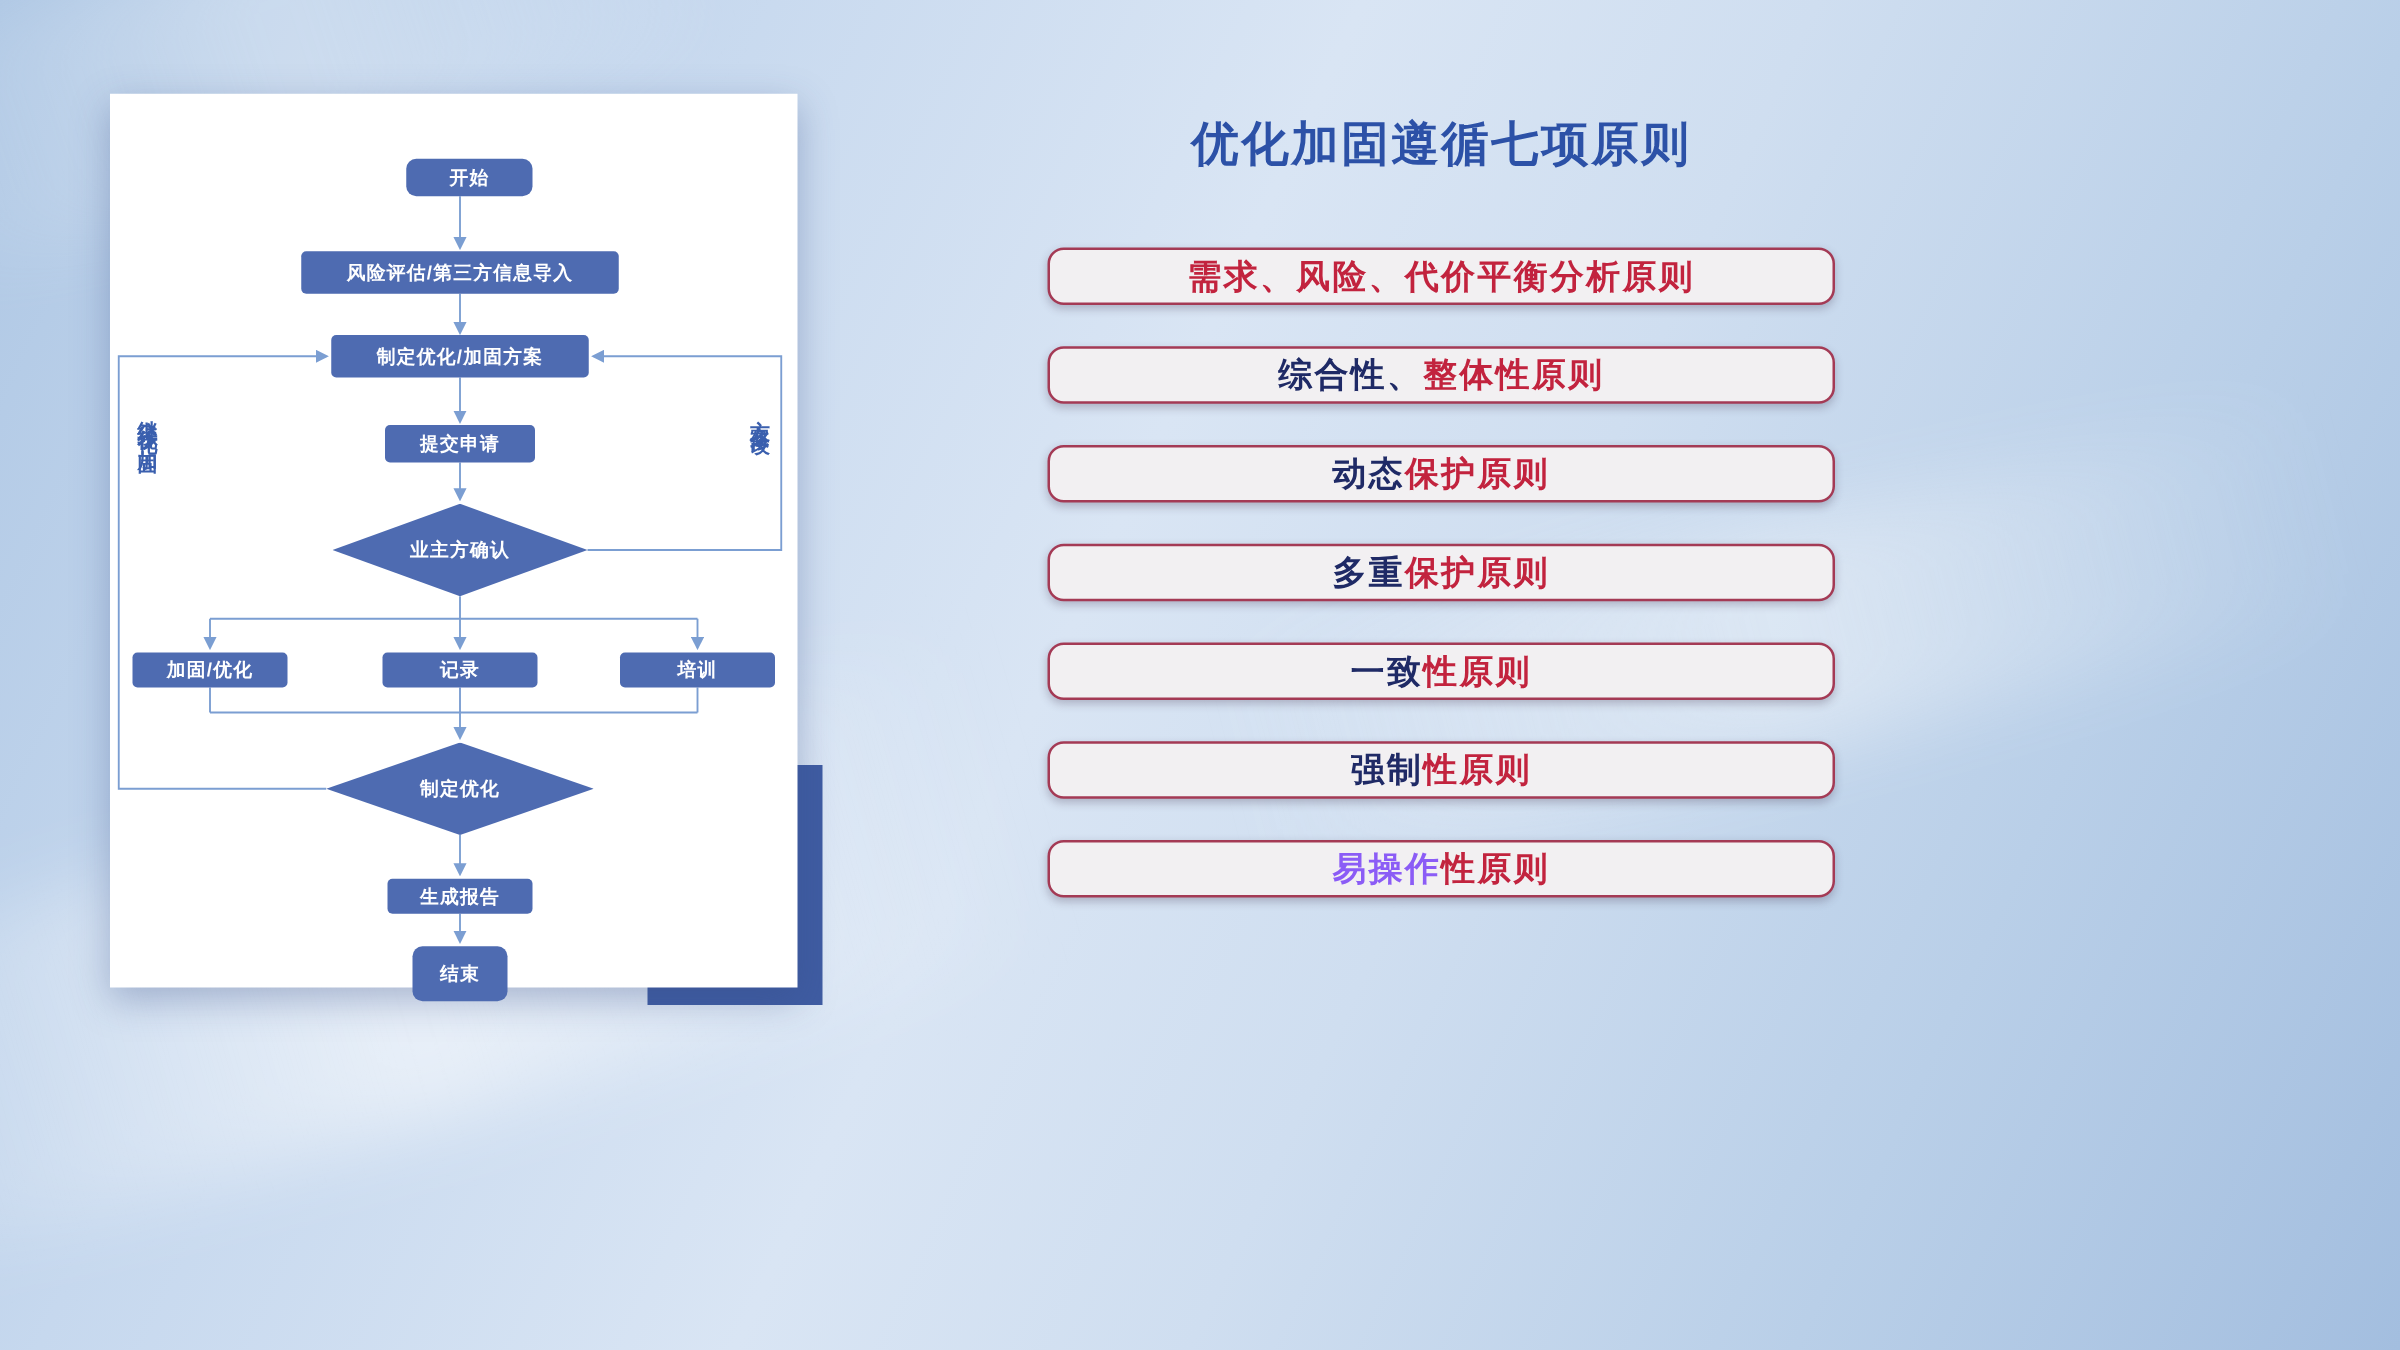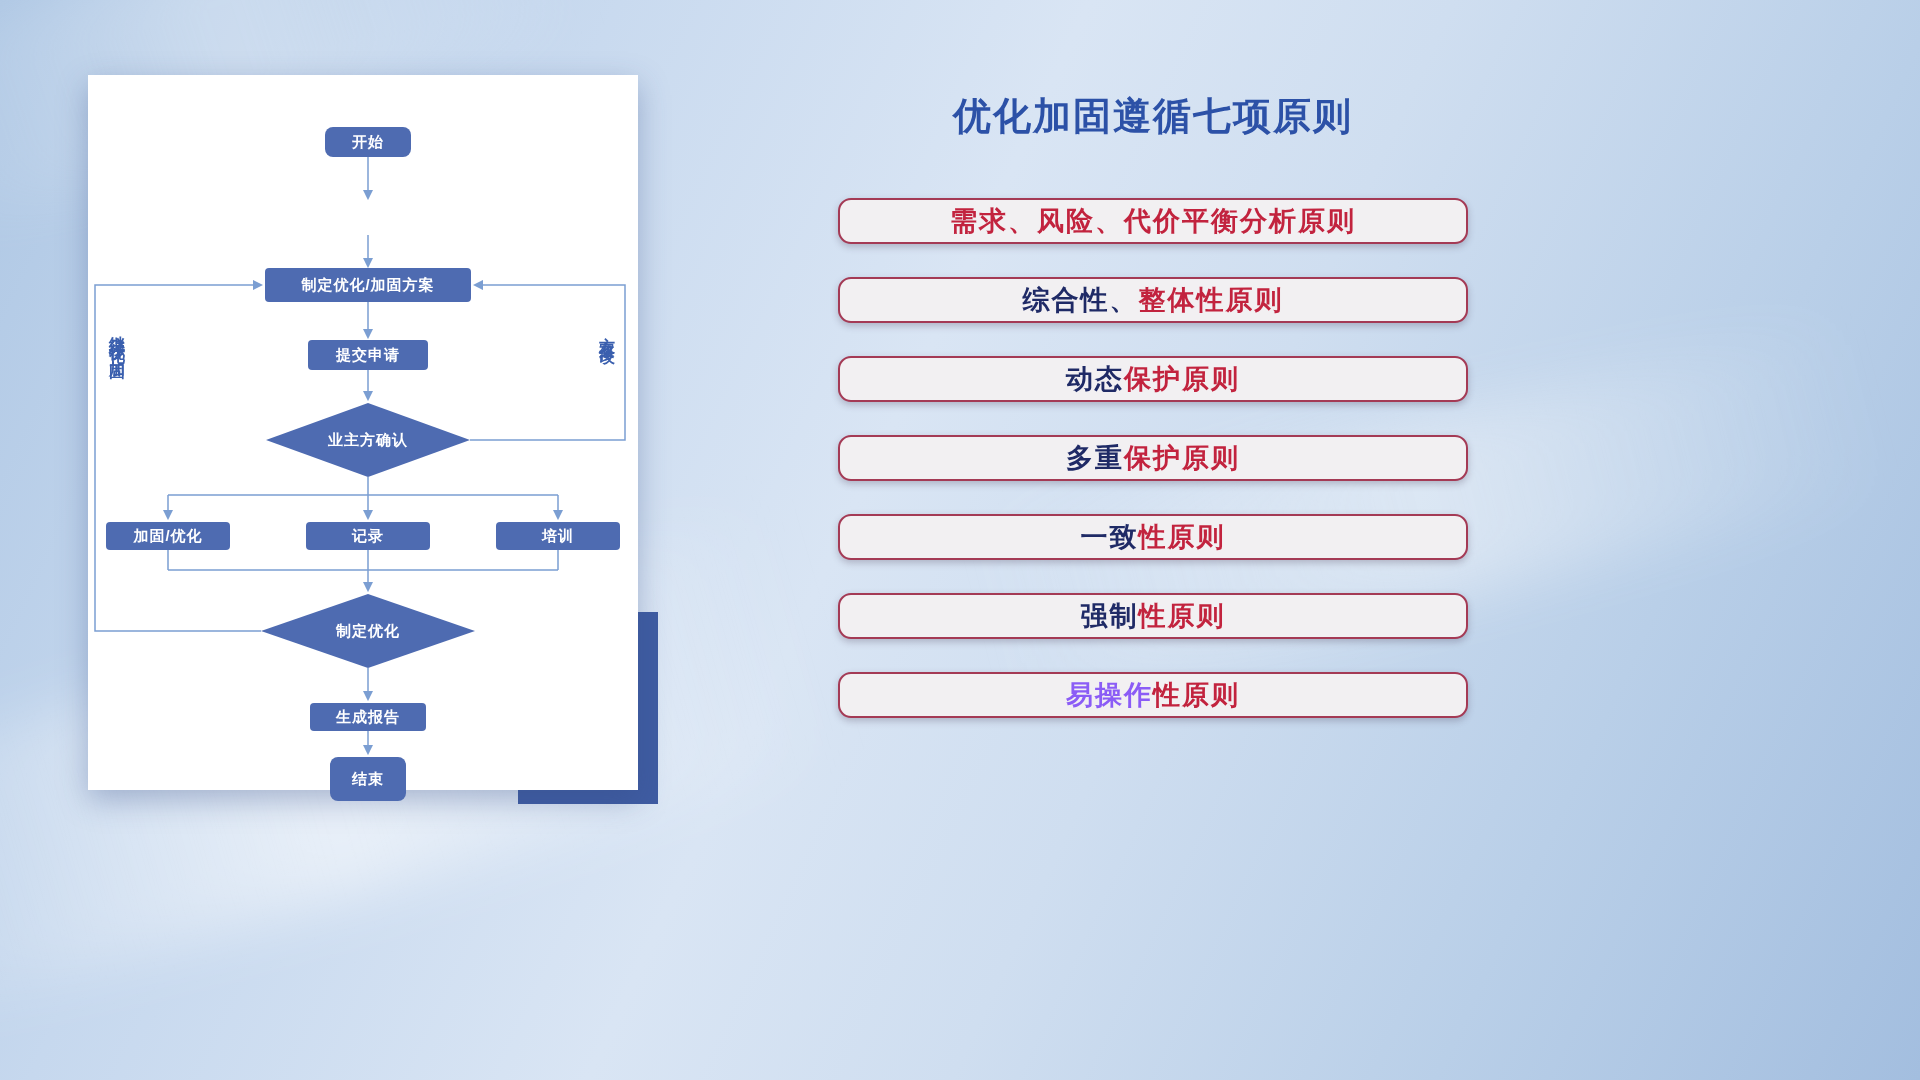--- a/index.html
+++ b/index.html
@@ -144,22 +144,23 @@
       <path class="conn" d="M80,420 V443" marker-end="url(#arr)"></path>
       <path class="conn" d="M280,420 V443" marker-end="url(#arr)"></path>
       <path class="conn" d="M470,420 V443" marker-end="url(#arr)"></path>
       <path class="conn" d="M80,475 V495 M470,475 V495 M280,475 V495 M80,495 H470"></path>
       <path class="conn" d="M280,495 V515" marker-end="url(#arr)"></path>
       <path class="conn" d="M173,556 H7 V210 H173" marker-end="url(#arr)"></path>
       <path class="conn" d="M280,593 V624" marker-end="url(#arr)"></path>
       <path class="conn" d="M280,656 V678" marker-end="url(#arr)"></path>
     </svg>
 
-    <div class="node pill" style="left:237px;top:52px;width:86px;height:30px">开始</div>
-
+    <div class="node pill" style="left:237px;top:52px;width:101px;height:30px">开始</div>
+
+    <div class="node" style="left:153px;top:126px;width:254px;height:34px">风险评估/第三方信息导入</div>
 
     <div class="node" style="left:177px;top:193px;width:206px;height:34px">制定优化/加固方案</div>
 
     <div class="node" style="left:220px;top:265px;width:120px;height:30px">提交申请</div>
 
     <div class="node diamond" style="left:178px;top:328px;width:204px;height:74px">业主方确认</div>
 
     <div class="node" style="left:18px;top:447px;width:124px;height:28px">加固/优化</div>
 
     <div class="node" style="left:218px;top:447px;width:124px;height:28px">记录</div>

